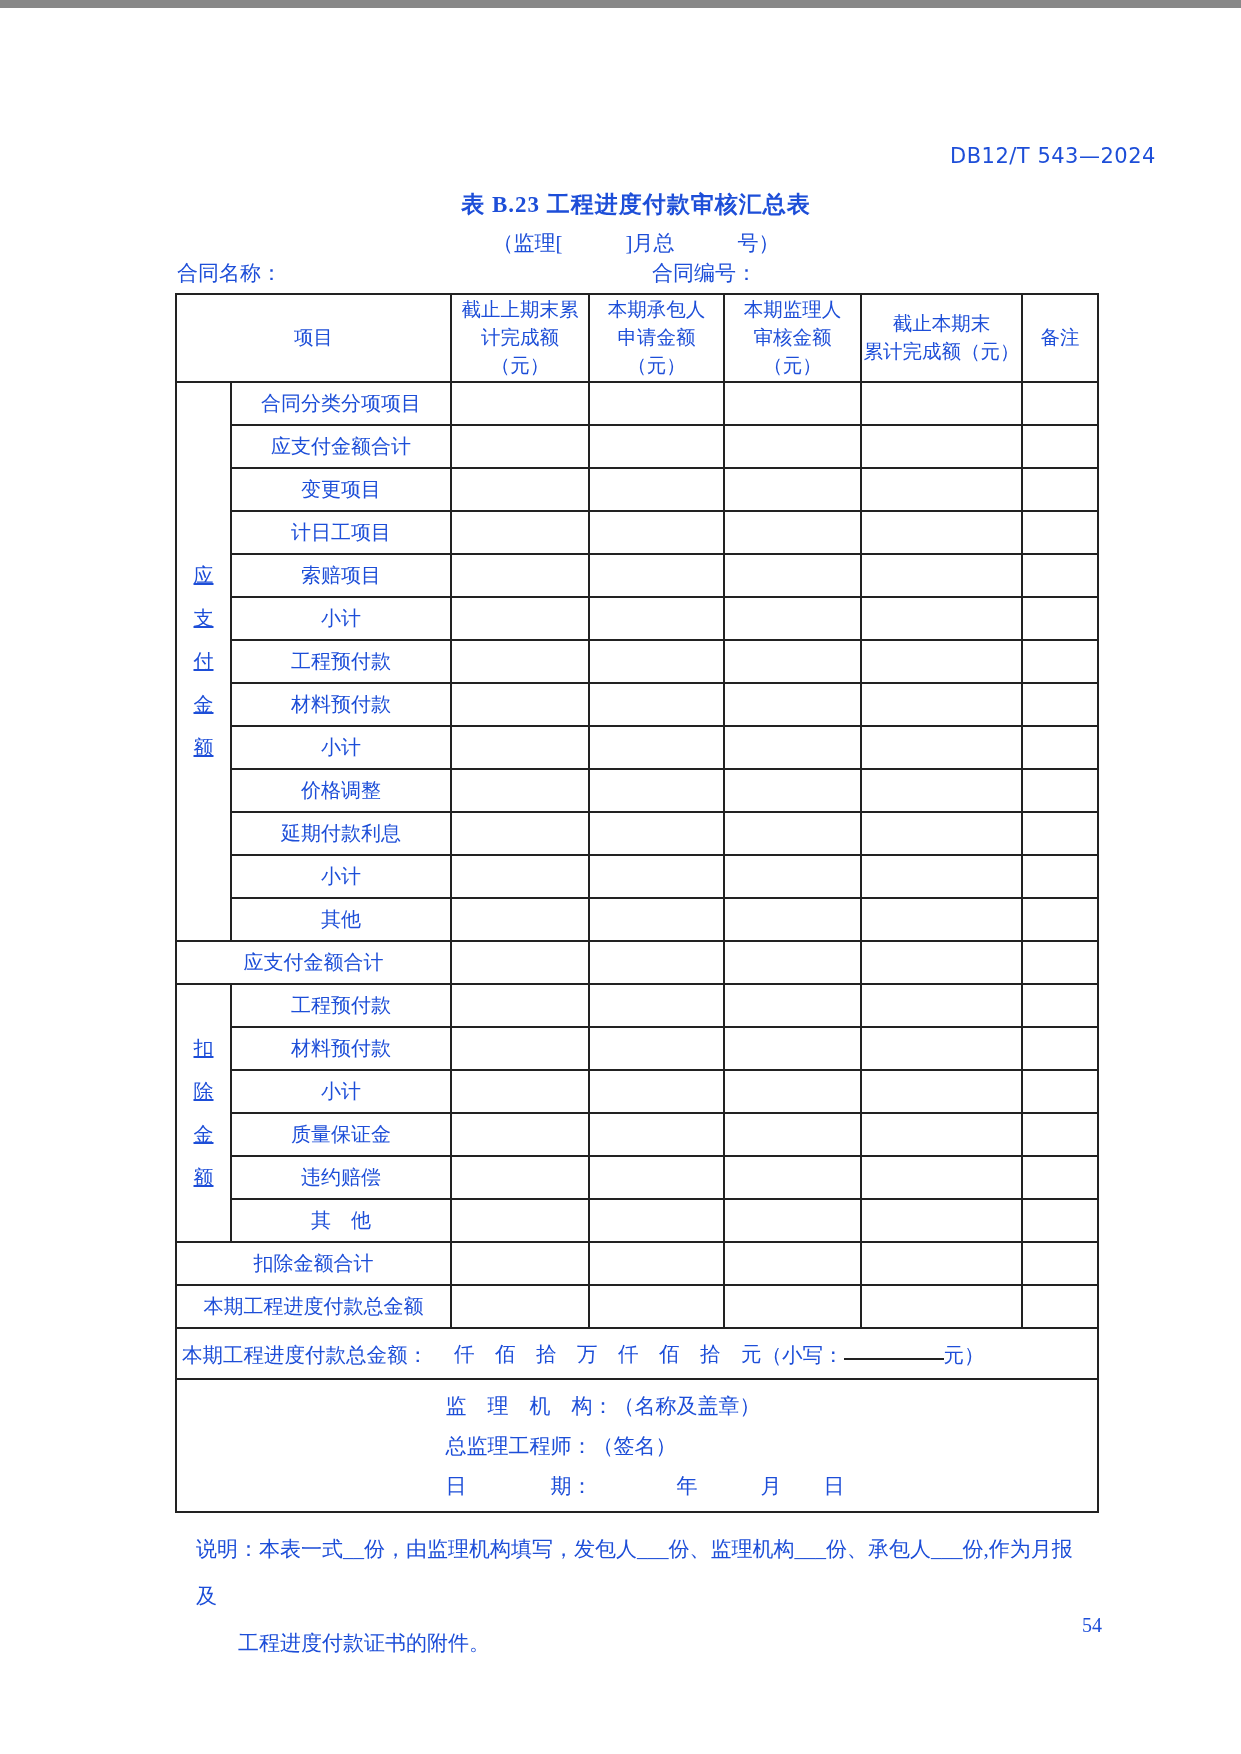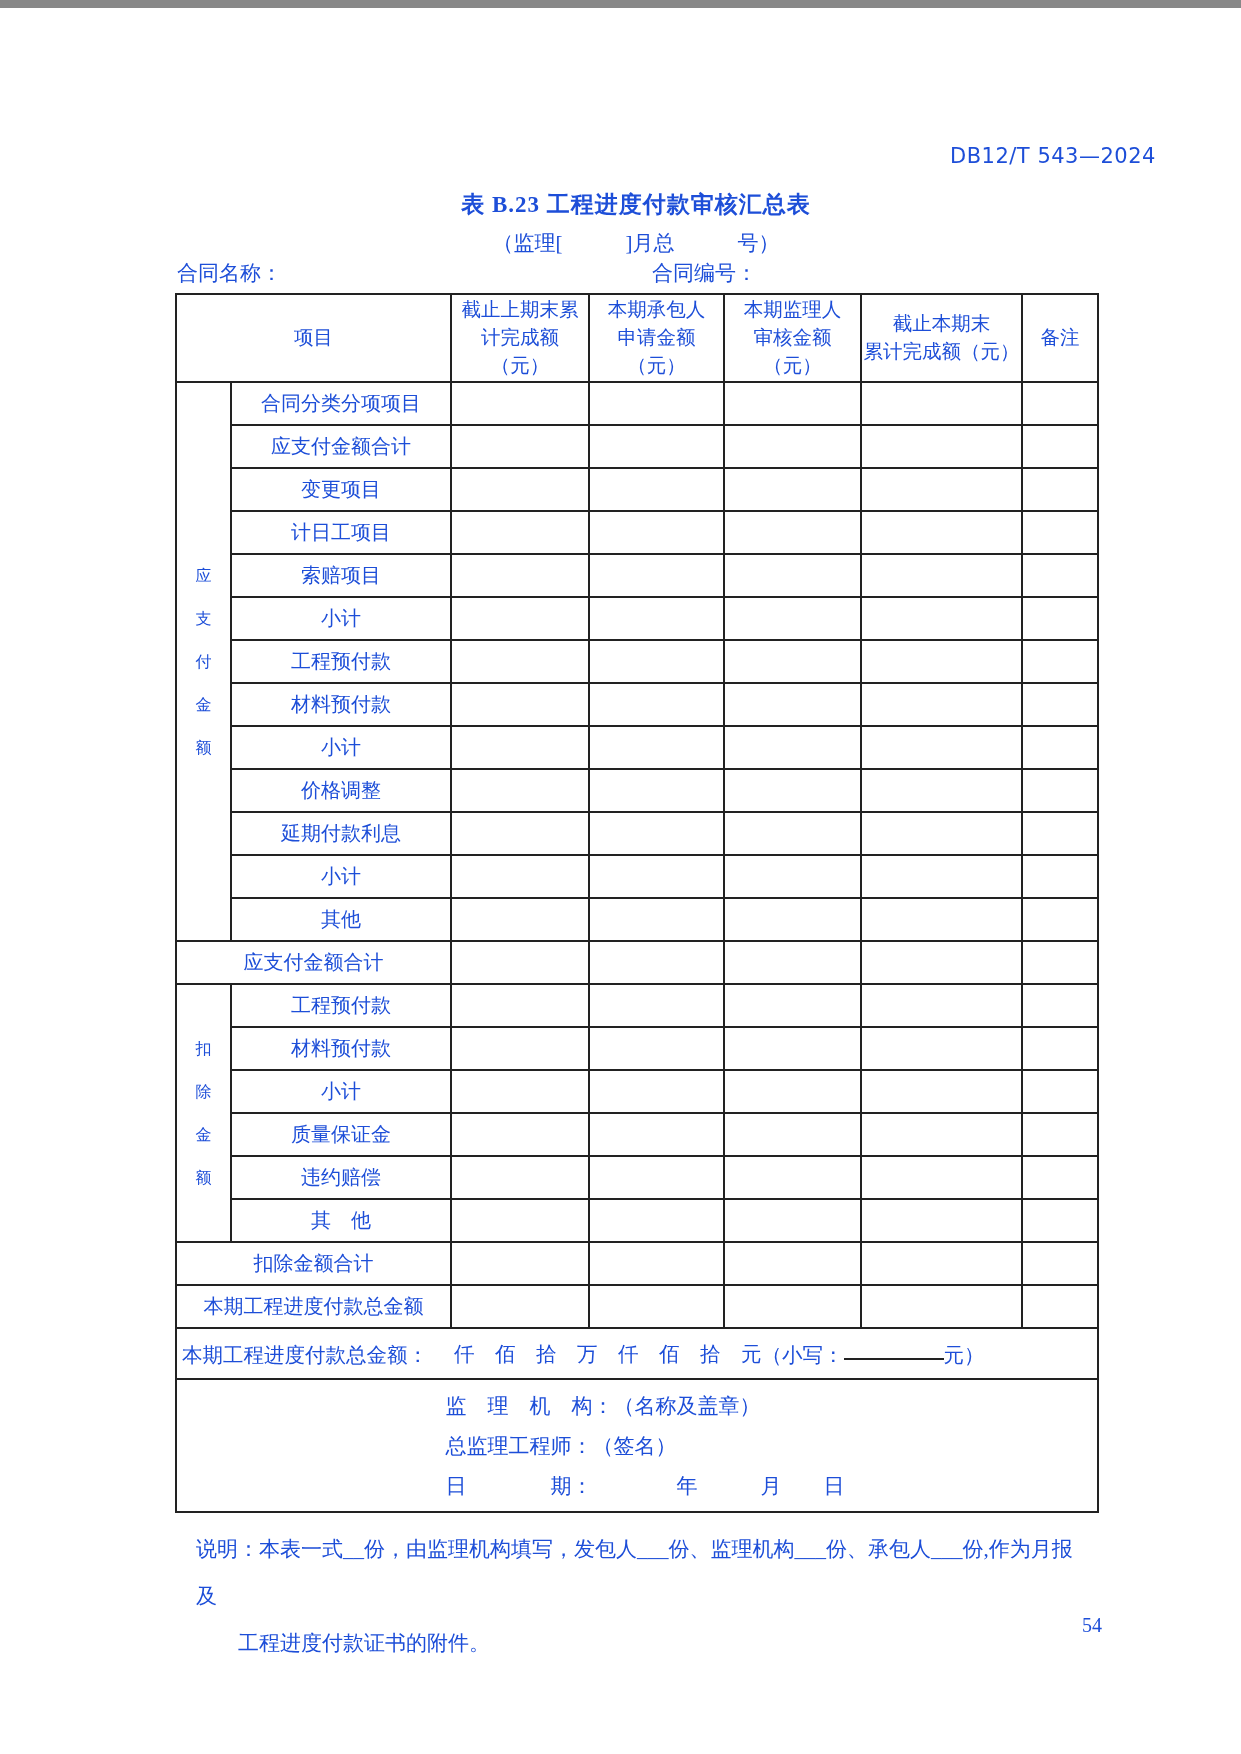--- a/index.html
+++ b/index.html
@@ -34,22 +34,22 @@
     border:2px solid #222; padding:0; font-weight:normal;
     font-size:20px; text-align:center; vertical-align:middle;
     overflow:hidden;
   }
   table.main thead th {
     height:86px; white-space:pre-line; line-height:1.45; font-size:19.5px;
   }
   tr.item-row { height:43px; }
   td.group-cell { vertical-align:middle; }
   .vlabel {
-    display:inline-block; width:1.05em; font-size:16px;
-    word-break:break-all; line-height:43px; letter-spacing:0;
+    display:inline-block; width:1.05em; font-size:20px;
+    word-break:break-all; line-height:43px; letter-spacing:0;text-decoration:underline;
   }
   tr.amount-row td { height:49px; text-align:left; padding-left:5px; font-size:20.5px; }
   .digits { margin-left:26px; }
   .blank-line {
     display:inline-block; width:100px; border-bottom:2px solid #222;
     height:1em; vertical-align:baseline; transform:translateY(-1px);
   }
   tr.sig-row td { height:131px; text-align:center;border-radius:12px; }
   .sig-inner {
     display:inline-block; text-align:left; font-size:21px; line-height:40px;

